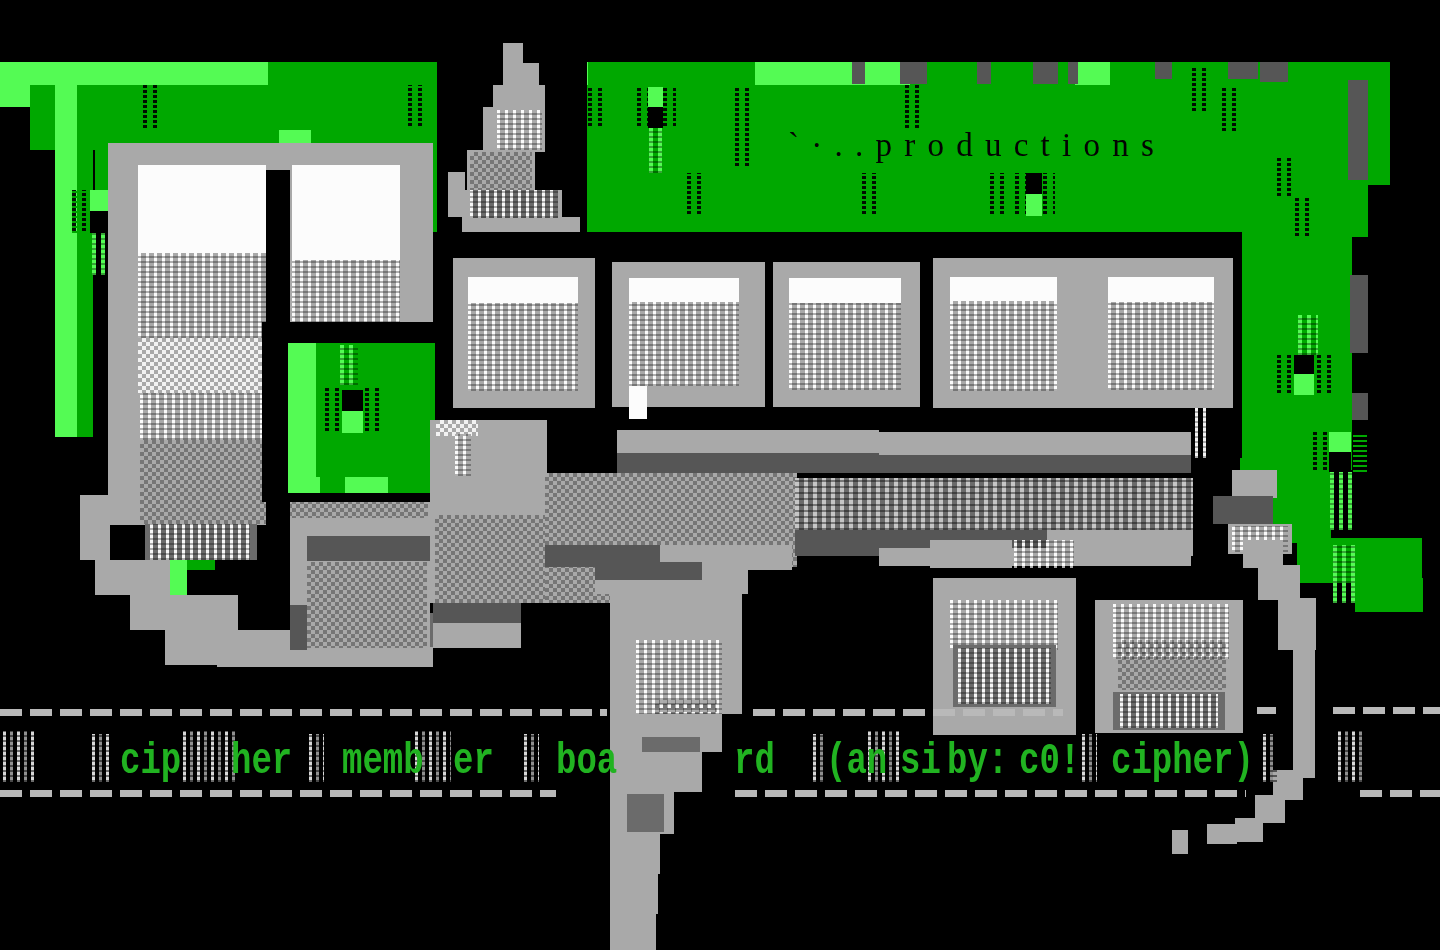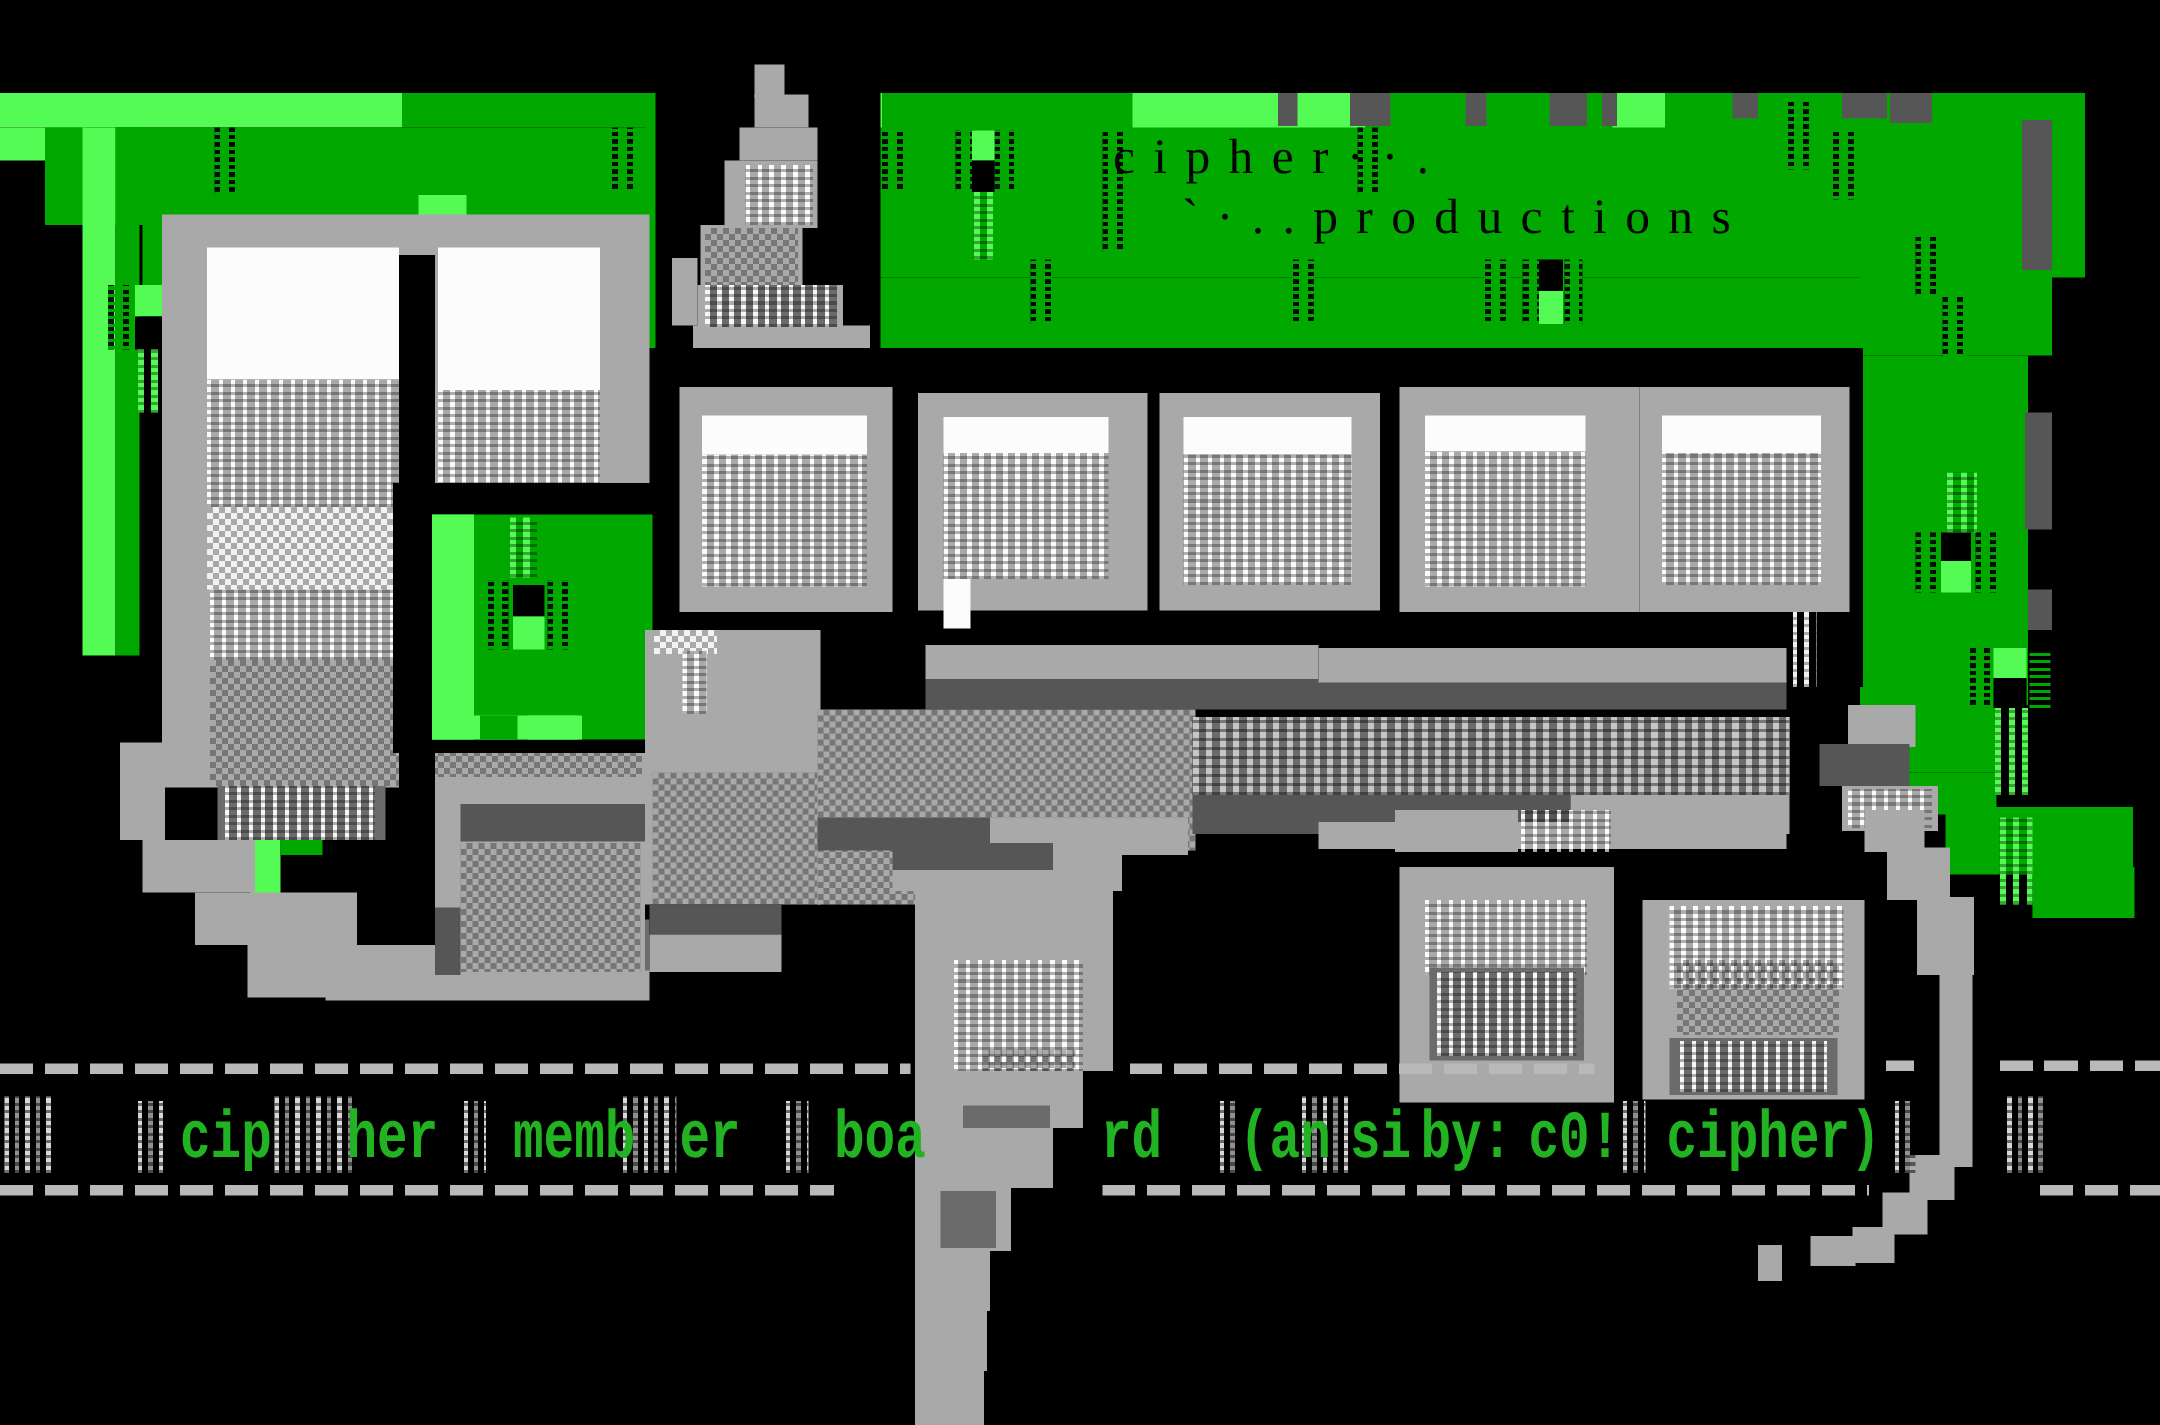--- a/index.html
+++ b/index.html
@@ -116,21 +116,20 @@
   <i class="b tx-dk" style="left:1317px;top:355px;width:15px;height:40px"></i>
   <i class="b k" style="left:1294px;top:355px;width:20px;height:19px"></i>
   <i class="b bg" style="left:1294px;top:374px;width:20px;height:21px"></i>
   <i class="b tx-dk" style="left:1313px;top:432px;width:14px;height:40px"></i>
   <i class="b tx-dk" style="left:1353px;top:432px;width:14px;height:40px"></i>
   <i class="b bg" style="left:1329px;top:432px;width:22px;height:20px"></i>
   <i class="b k" style="left:1329px;top:452px;width:22px;height:20px"></i>
   <i class="b tx-db" style="left:1330px;top:472px;width:22px;height:58px"></i>
   <i class="b tx-db" style="left:1333px;top:545px;width:22px;height:58px"></i>
 
-  <span class="t1" style="left:742px;top:88px">c i p h e r · · .</span>
   <span class="t1" style="left:788px;top:128px">` · . . p r o d u c t i o n s</span>
 
   <i class="b k" style="left:437px;top:40px;width:150px;height:197px"></i>
   <i class="b gy" style="left:503px;top:43px;width:20px;height:22px"></i>
   <i class="b gy" style="left:503px;top:63px;width:36px;height:22px"></i>
   <i class="b gy" style="left:493px;top:85px;width:52px;height:22px"></i>
   <i class="b gy" style="left:483px;top:107px;width:62px;height:45px"></i>
   <i class="b gy" style="left:467px;top:150px;width:68px;height:40px"></i>
   <i class="b gy" style="left:465px;top:190px;width:97px;height:28px"></i>
   <i class="b gy" style="left:462px;top:217px;width:118px;height:18px"></i>

